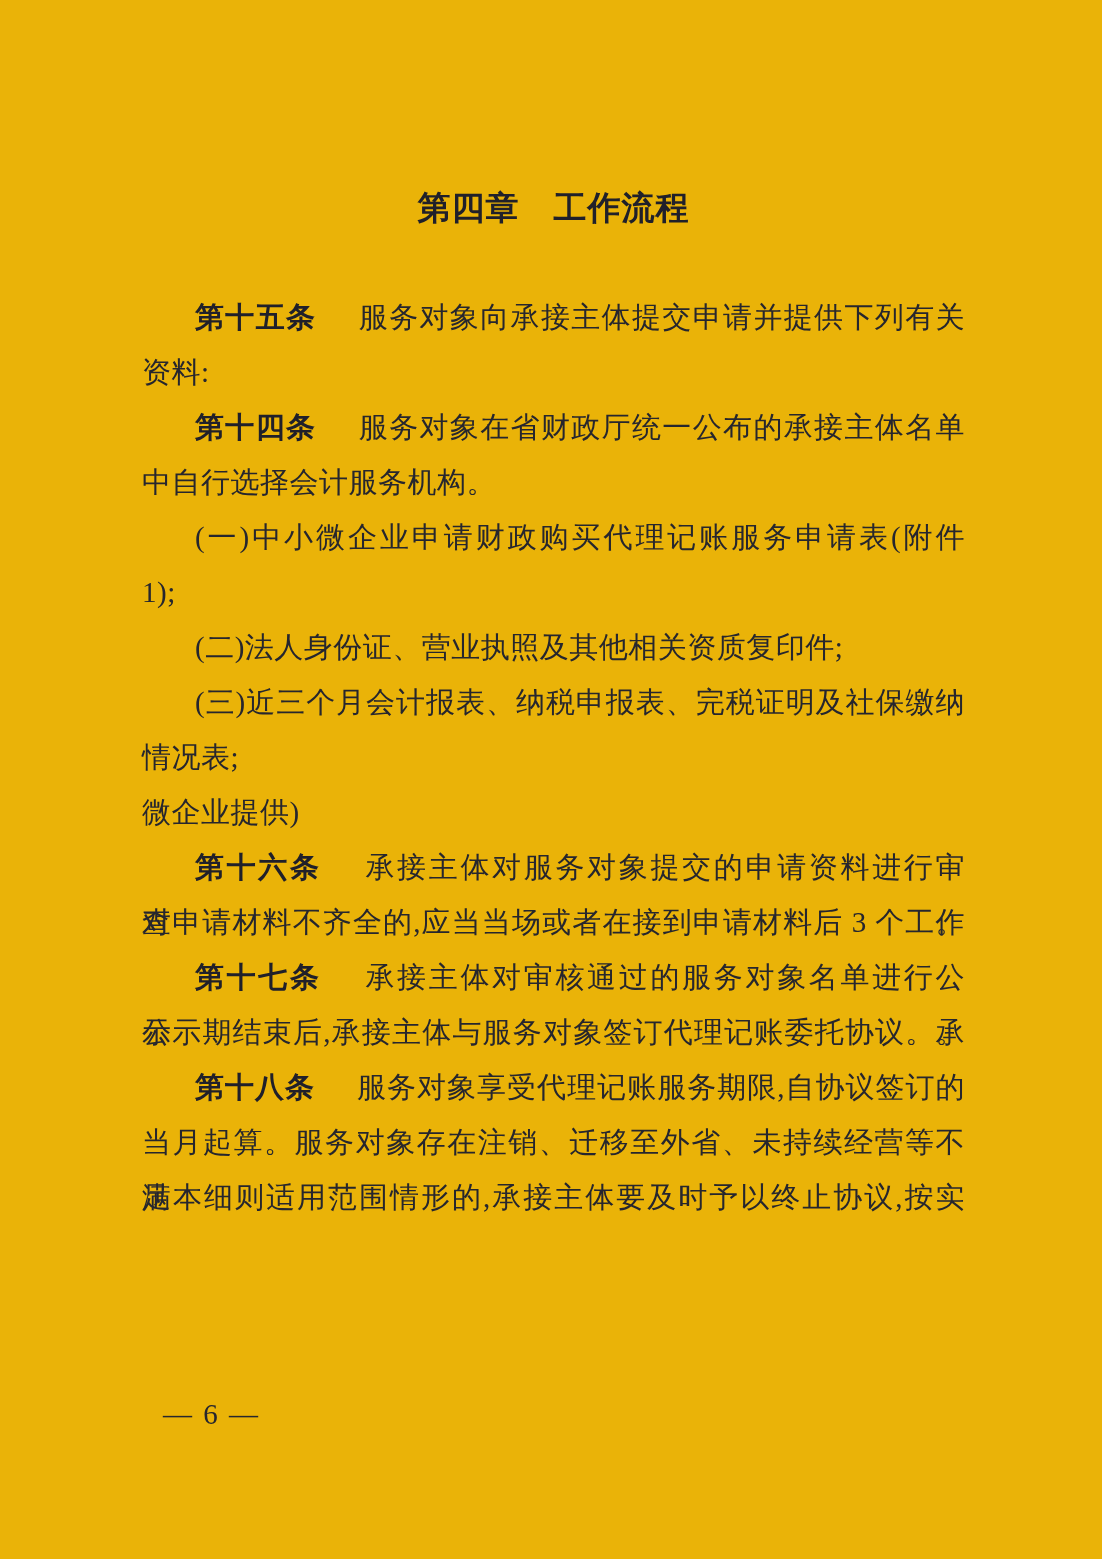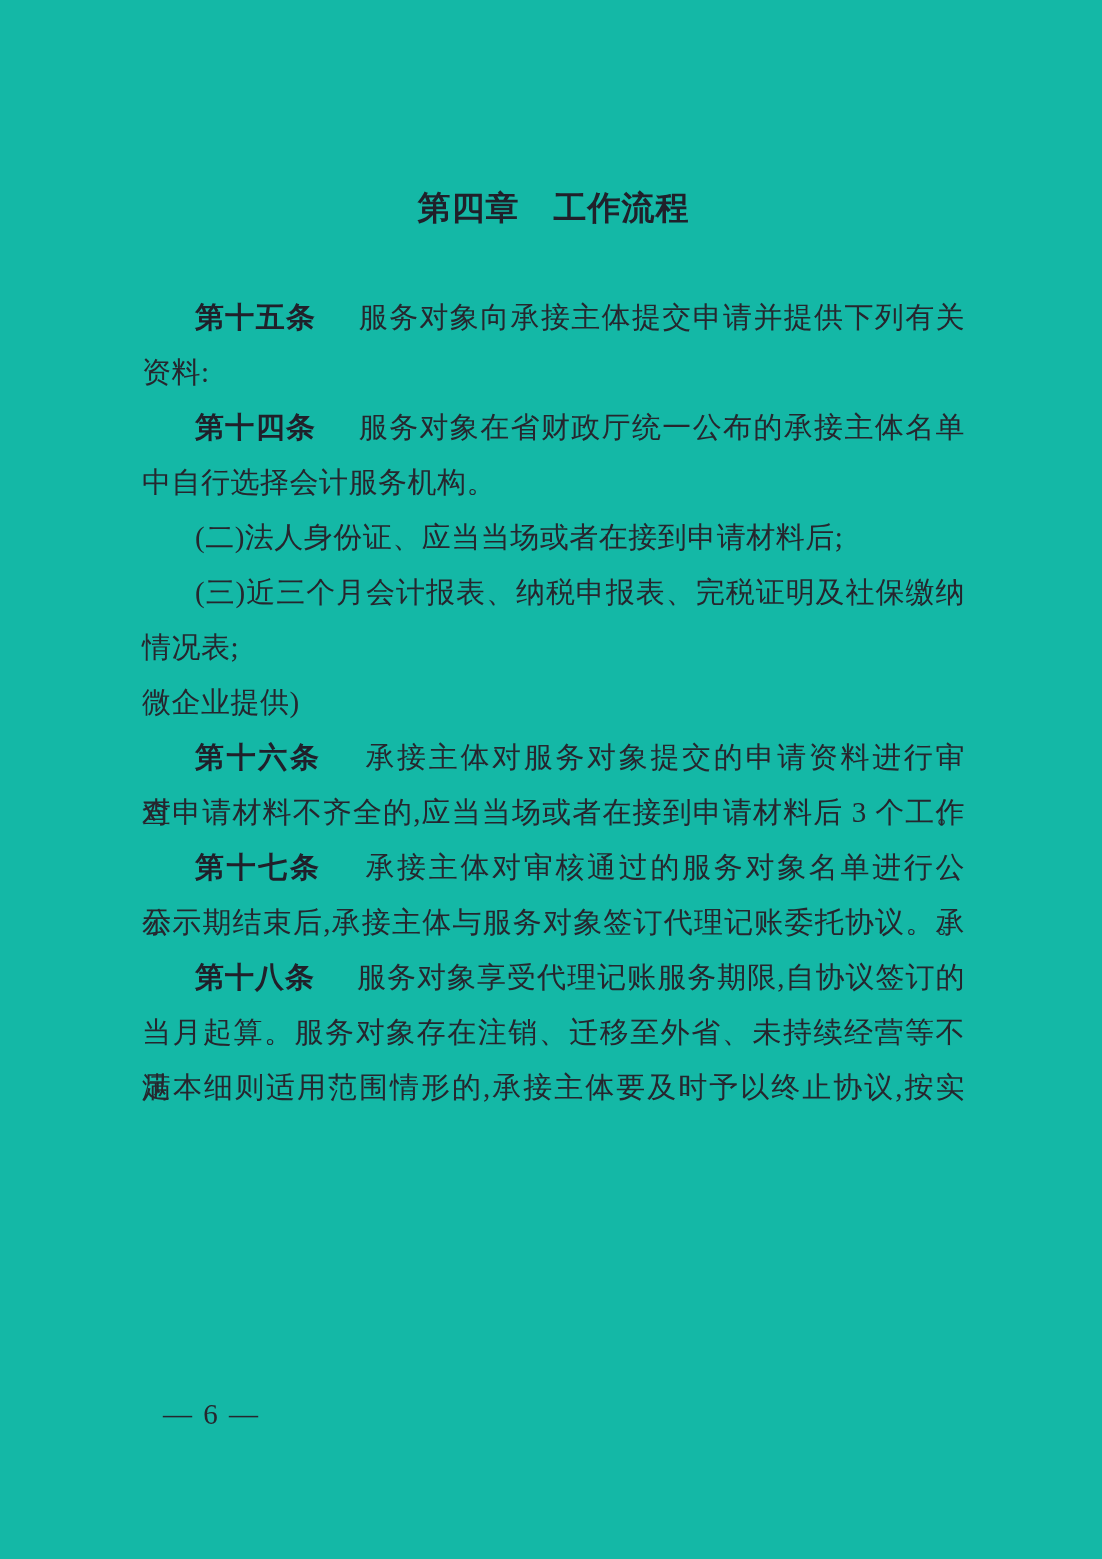--- a/index.html
+++ b/index.html
@@ -1,21 +1,21 @@
 <!DOCTYPE html>
 <html><head>
 <meta charset="utf-8">
 <style>
   * { box-sizing: border-box; }
   html, body { margin: 0; padding: 0; background: #ffffff; }
   .page {
     position: relative;
     width: 1102px;
     height: 1559px;
-    background: #14b8a6;
+    background: #eab308;
     color: #24242c;
     font-family: "Liberation Serif", serif;
     overflow: hidden;
   }
   .chapter-title {
     position: absolute;
     top: 188px;
     left: 142px;
     width: 823px;
     text-align: center;
@@ -70,21 +70,25 @@
   <div class="doc-body">
       <div class="paragraph">
         <div class="line indent fill"><span class="lead">第十五条</span>　服务对象向承接主体提交申请并提供下列有关</div>
         <div class="line">资料:</div>
       </div>
       <div class="paragraph">
         <div class="line indent fill"><span class="lead">第十四条</span>　服务对象在省财政厅统一公布的承接主体名单</div>
         <div class="line">中自行选择会计服务机构。</div>
       </div>
       <div class="paragraph">
-        <div class="line indent">(二)法人身份证、应当当场或者在接到申请材料后;</div>
+        <div class="line indent fill">(一)中小微企业申请财政购买代理记账服务申请表(附件</div>
+        <div class="line">1);</div>
+      </div>
+      <div class="paragraph">
+        <div class="line indent">(二)法人身份证、营业执照及其他相关资质复印件;</div>
       </div>
       <div class="paragraph">
         <div class="line indent fill">(三)近三个月会计报表、纳税申报表、完税证明及社保缴纳</div>
         <div class="line">情况表;</div>
       </div>
       <div class="paragraph">
         <div class="line">微企业提供)</div>
       </div>
       <div class="paragraph">
         <div class="line indent fill"><span class="lead">第十六条</span>　承接主体对服务对象提交的申请资料进行审查。</div>

